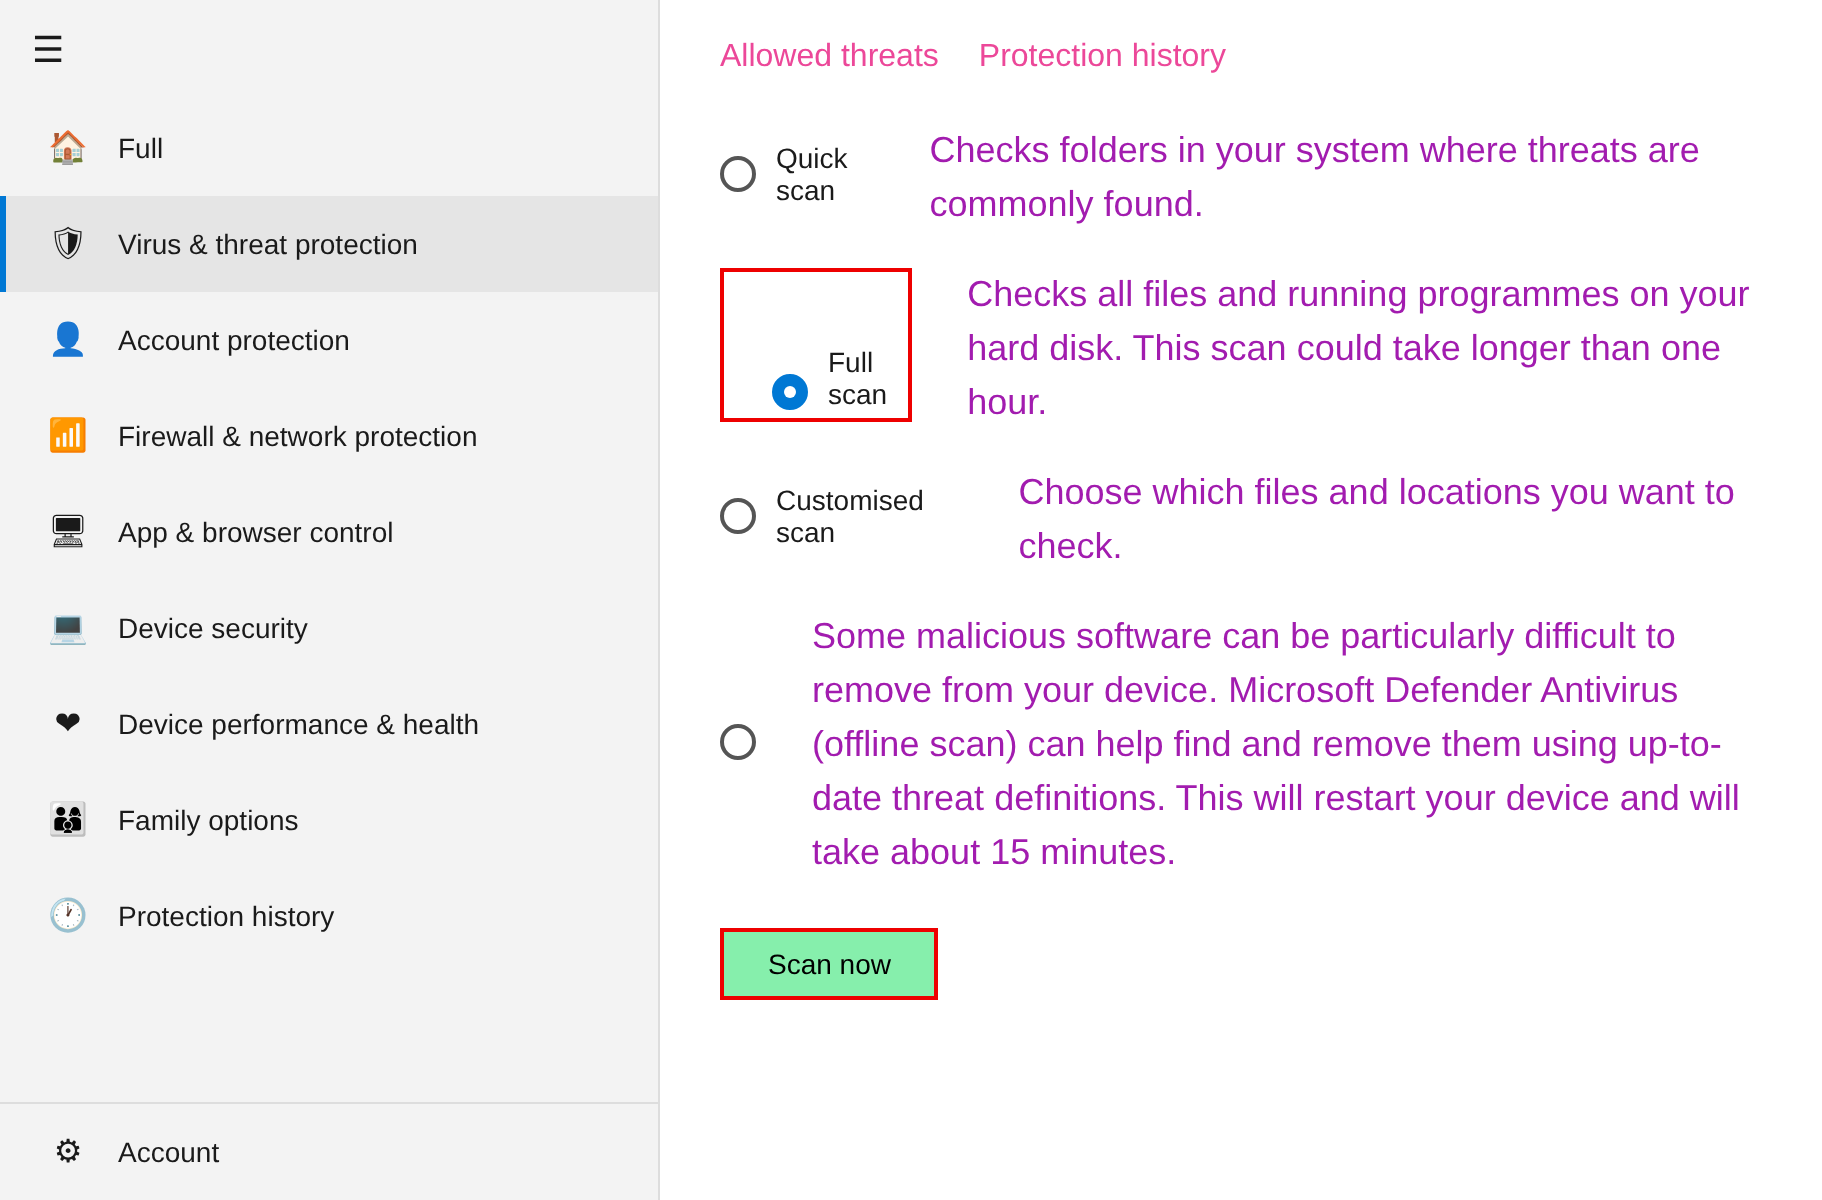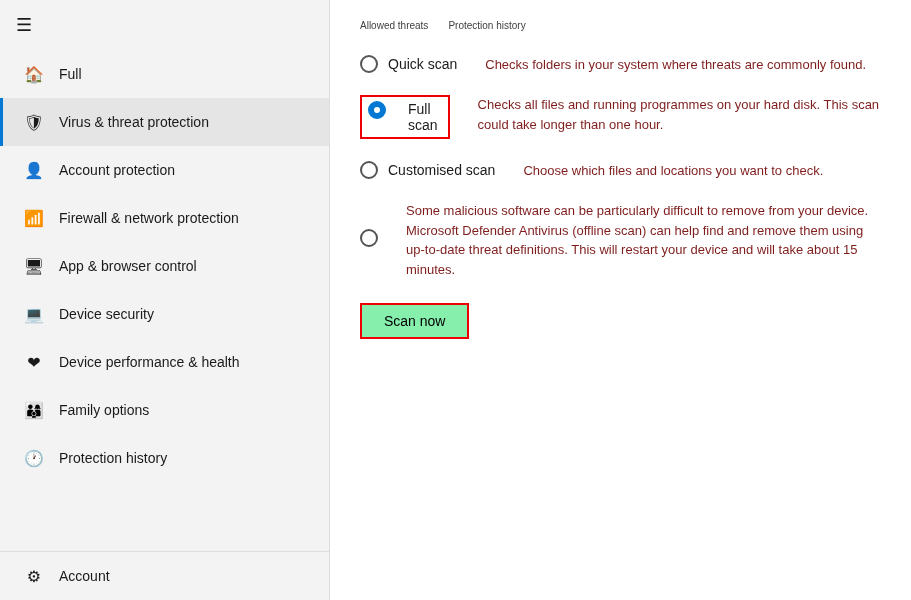--- a/index.html
+++ b/index.html
@@ -74,24 +74,24 @@
       background: #fff;
     }
 
     .links-row {
       display: flex;
       gap: 20px;
       margin-bottom: 24px;
     }
 
     .link-item {
-      color: #404040;
+      color: #ec4899;
       text-decoration: none;
       cursor: pointer;
-      font-size: 10px;
+      font-size: 16px;
     }
 
     .scan-options {
       display: flex;
       flex-direction: column;
       gap: 18px;
     }
 
     .scan-option {
       display: flex;
@@ -100,24 +100,24 @@
 
     .scan-option-header {
       display: flex;
       align-items: center;
       gap: 10px;
       margin-bottom: 4px;
     }
 
     .scan-option-header.selected-header {
       display: inline-flex;
-      align-items: flex-start;
-      gap: 22px;
+      align-items: flex-end;
+      gap: 10px;
       border: 2px solid #e00;
-      padding: 4px 10px 4px 6px;
+      padding: 4px 10px 4px 24px;
       width: fit-content;
     }
 
     .radio-outer {
       width: 18px;
       height: 18px;
       border-radius: 50%;
       border: 2px solid #555;
       display: flex;
       align-items: center;
@@ -140,22 +140,22 @@
       background: #fff;
       position: absolute;
     }
 
     .option-label {
       font-size: 14px;
       font-weight: 400;
     }
 
     .option-desc {
-      font-size: 13px;
-      color: #7f1d1d;
+      font-size: 18px;
+      color: #a21caf;
       margin-left: 28px;
       line-height: 1.5;
     }
 
     .scan-now-btn {
       margin-top: 24px;
       padding: 8px 22px;
       font-size: 14px;
       background: #86efac;
       border: 2px solid #e00;

